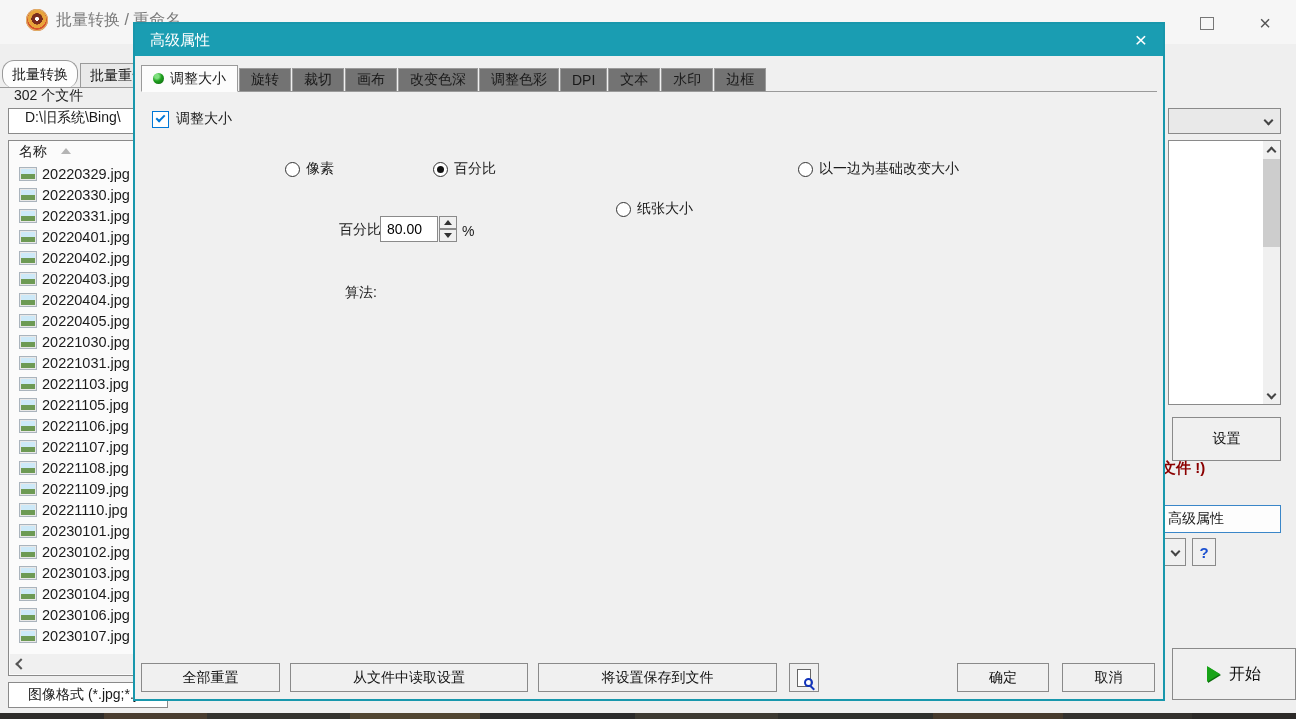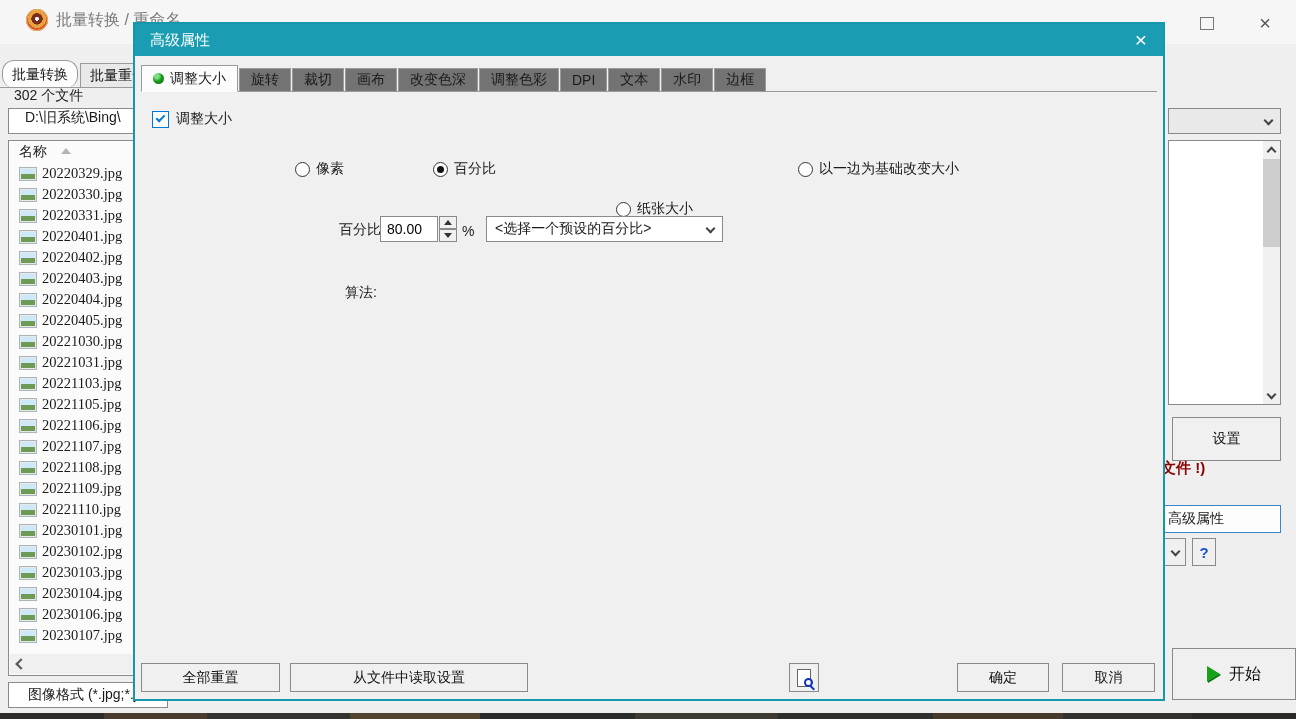--- a/index.html
+++ b/index.html
@@ -29,21 +29,21 @@
   .under-tab-line { left:0; top:87px; width:134px; border-top:1px solid #9a9a9a; }
 
   .file-count { left:14px; top:87px; font-size:14px; color:#222; }
   .path-combo { left:8px; top:108px; width:140px; height:26px; background:#fff; border:1px solid #8a8a8a;
     display:flex; align-items:flex-start; padding-left:16px; font-size:14px; }
 
   .filelist { left:8px; top:140px; width:164px; height:536px; background:#fbfbfb; border:1px solid #8a8a8a; overflow:hidden; }
   .list-header { display:flex; align-items:center; height:22px; padding-left:10px; font-size:14px; color:#222; }
   .sort-up { width:0; height:0; border-left:5px solid transparent; border-right:5px solid transparent;
     border-bottom:6px solid #b4b4b4; margin-left:14px; margin-top:-2px; }
-  .file-row { display:flex; align-items:center; height:21px; padding-left:10px; font-size:14.5px; white-space:nowrap;font-family:Liberation Serif, serif; }
+  .file-row { display:flex; align-items:center; height:21px; padding-left:10px; font-size:14.5px; white-space:nowrap; }
   .thumb { width:18px; height:14px; border:1px solid #aab4bd; margin-right:5px; flex:0 0 auto;
     background:linear-gradient(180deg,#cde9f8 0 50%, #6d9a54 50% 100%);
     box-shadow:0 0 0 1px #e8e8e8 inset; }
   .hscroll { position:absolute; left:1px; bottom:1px; width:161px; height:20px; background:#f0f0f0; display:flex; }
   .hscroll-btn { width:19px; height:20px; background:#f0f0f0; display:flex; align-items:center; justify-content:center; }
   .chev { width:8px; height:8px; border-left:2px solid #555; border-bottom:2px solid #555; }
   .chev.left { transform:rotate(45deg); margin-left:3px; }
   .chev.up { transform:rotate(135deg); margin-top:4px; }
   .chev.down { transform:rotate(-45deg); margin-top:-2px; }
   .chev.small { width:7px; height:7px; border-color:#444; }
@@ -92,21 +92,21 @@
   .dtab.active .tab-dot { display:inline-block; }
 
   .chk-row { position:absolute; left:17px; top:86px; display:flex; align-items:center; }
   .checkbox { width:17px; height:17px; background:#fff; border:1px solid #0078d7; margin-right:7px;
     display:flex; align-items:center; justify-content:center; }
   .checkmark { width:9px; height:5px; border-left:2px solid #0078d7; border-bottom:2px solid #0078d7;
     transform:rotate(-45deg); margin-top:-3px; }
 
   .modes { position:absolute; left:0; top:136px; width:100%; height:22px; }
   .modes .mode { position:absolute; display:flex; align-items:center; }
-  .modes div:nth-of-type(1){ left:160px; } .modes div:nth-of-type(2){ left:298px; }
+  .modes div:nth-of-type(1){ left:150px; } .modes div:nth-of-type(2){ left:298px; }
   .modes div:nth-of-type(3){ left:481px;margin-top:40px; } .modes div:nth-of-type(4){ left:663px; }
   .radio { width:15px; height:15px; border:1px solid #333; border-radius:50%; background:#fff; margin-right:6px;
     display:flex; align-items:center; justify-content:center; }
   .radio .dot { display:none; width:7px; height:7px; border-radius:50%; background:#111; }
   .mode.active .radio .dot { display:block; }
 
   .field-label { position:absolute; font-size:14px; }
   .num-input { position:absolute; left:245px; top:192px; width:58px; height:26px; border:1px solid #8a8a8a;
     background:#fff; font-family:inherit; font-size:14px; padding-left:6px; }
   .spinner { position:absolute; left:304px; top:192px; width:18px; height:26px; display:flex; flex-direction:column; }
@@ -416,30 +416,26 @@
   <input class="num-input" type="text" value="80.00" style="">
   <div class="spinner">
     <div class="spin-btn">
         <span class="tri-up"></span>
       </div>
     <div class="spin-btn">
         <span class="tri-down"></span>
       </div>
   </div>
   <div class="field-label" style="left:327px; top:199px;">%</div>
-  <div class="combo preset-combo">
-    <span>&lt;选择一个预设的百分比&gt;</span>
-    <span class="spacer"></span>
-    <span class="chev down small"></span>
-  </div>
 
   <div class="field-label" style="left:210px; top:260px;">算法:</div>
 
   <div class="btn dlg-footer-btn" style="left:6px; width:139px;">全部重置</div>
   <div class="btn dlg-footer-btn" style="left:155px; width:238px;">从文件中读取设置</div>
+  <div class="btn dlg-footer-btn" style="left:403px; width:239px;">将设置保存到文件</div>
   <div class="btn preview-btn">
     <span class="doc-icon">
       <span class="mag-circle"></span>
         <span class="mag-handle"></span>
     </span>
   </div>
   <div class="btn dlg-footer-btn" style="left:822px; width:92px;">确定</div>
   <div class="btn dlg-footer-btn" style="left:927px; width:93px;">取消</div>
 </div>
 

